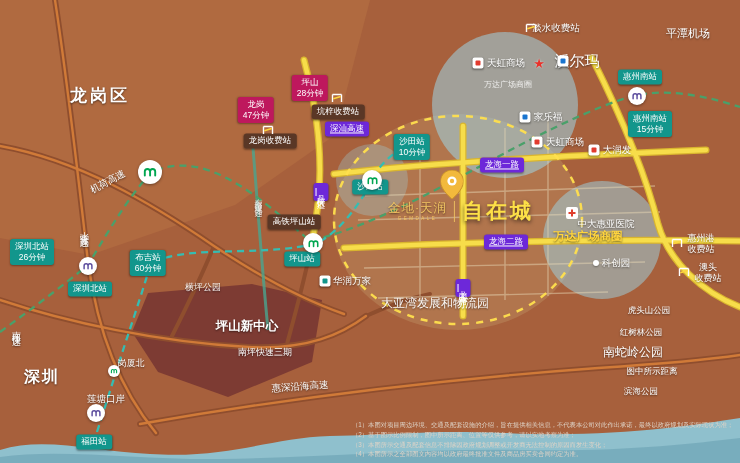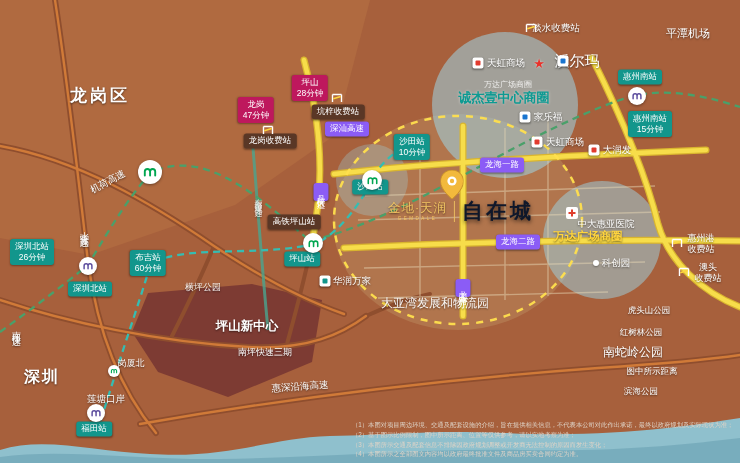--- a/index.html
+++ b/index.html
@@ -6,42 +6,42 @@
   .map{position:relative;width:740px;height:463px;overflow:hidden;
        font-family:"Liberation Sans","DejaVu Sans",sans-serif;background:#a7603c;}
   svg.base{position:absolute;left:0;top:0;z-index:1;}
   .lab{position:absolute;transform:translate(-50%,-50%);color:#fff;white-space:nowrap;
        text-shadow:0 1px 2px rgba(0,0,0,.55);z-index:3;}
   .vert{writing-mode:vertical-rl;letter-spacing:2px;}
   .bdg{position:absolute;transform:translate(-50%,-50%);z-index:4;color:#fff;font-size:8.5px;
        line-height:1.3;padding:2px 5px;border-radius:3px;white-space:nowrap;text-align:center;
        box-shadow:0 1px 2px rgba(0,0,0,.35);}
   .bdg.vertb{writing-mode:vertical-rl;padding:5px 2px;letter-spacing:2px;}
-  .teal{background:#12968c;}.org{background:#be185d;}.dark{background:#5a3726;}.olv{background:#8b5cf6;}
+  .teal{background:#12968c;}.org{background:#be185d;}.dark{background:#5a3726;}.olv{background:#6d28d9;text-decoration:underline;}
   .micon{position:absolute;transform:translate(-50%,-50%);background:#fff;border-radius:50%;
        display:flex;align-items:center;justify-content:center;z-index:4;box-shadow:0 1px 3px rgba(0,0,0,.4);}
   .shop{position:absolute;transform:translate(-50%,-50%);width:11px;height:11px;background:#fff;
        border-radius:2px;display:flex;align-items:center;justify-content:center;z-index:4;
        box-shadow:0 1px 2px rgba(0,0,0,.35);}
   .shop i{display:block;width:5px;height:5px;border-radius:1px;}
   .toll{position:absolute;transform:translate(-50%,-50%);z-index:4;}
   .legend{position:absolute;left:26px;top:10px;z-index:5;display:flex;flex-direction:column;gap:4px;}
   .lrow{display:flex;align-items:center;gap:6px;color:#fff;font-size:9.5px;text-shadow:0 1px 2px rgba(0,0,0,.55);}
   .ls{width:26px;height:0;border-top:2.5px dashed #35bdb2;}
   .ls.hsr{border-top-color:#4aa06a;}
   .ls.drv{border-top-style:solid;border-top-color:#e0813a;border-top-width:3px;}
   .pin{position:absolute;left:452px;top:170px;transform:translateX(-50%);z-index:6;}
   .project{position:absolute;left:461px;top:211px;transform:translate(-50%,-50%);display:flex;
        align-items:center;gap:7px;z-index:6;}
   .brandcol{display:flex;flex-direction:column;align-items:center;line-height:1.15;}
   .brand{color:#f2c562;font-size:12.5px;font-weight:normal;letter-spacing:1px;white-space:nowrap;
        text-shadow:0 1px 2px rgba(0,0,0,.5);}
   .brandsub{color:#f2c562;font-size:4.5px;letter-spacing:2.5px;}
   .pdiv{width:1px;height:21px;background:rgba(242,197,98,.85);}
-  .pname{color:#0f172a;font-size:21px;font-weight:bold;letter-spacing:3px;white-space:nowrap;
+  .pname{color:#fde047;font-size:21px;font-weight:bold;letter-spacing:3px;white-space:nowrap;
        text-shadow:0 2px 4px rgba(0,0,0,.6);}
   .star{position:absolute;transform:translate(-50%,-50%);color:#e8312a;font-size:13px;z-index:5;
        text-shadow:0 0 2px rgba(255,255,255,.65);}
   .disc{position:absolute;left:352px;top:420px;width:384px;z-index:5;color:#ded3c7;
        font-size:6.3px;line-height:1.55;}
   .hosp{position:absolute;transform:translate(-50%,-50%);z-index:4;}
   .dot{position:absolute;transform:translate(-50%,-50%);width:6px;height:6px;border-radius:50%;
        background:#fff;z-index:4;box-shadow:0 1px 2px rgba(0,0,0,.35);}
 </style>
 </head>
@@ -121,29 +121,29 @@
   <div class="lab" style="left:108px;top:182px;font-size:9.5px;transform:translate(-50%,-50%) rotate(-28deg)">机荷高速</div>
   <div class="lab vert" style="left:84px;top:228px;font-size:9.5px">水官高速</div>
   <div class="lab vert" style="left:16px;top:328px;font-size:9px">南坪快速</div>
   <div class="lab" style="left:265px;top:352px;font-size:9px">南坪快速三期</div>
   <div class="lab" style="left:300px;top:387px;font-size:9.5px;transform:translate(-50%,-50%) rotate(-4deg)">惠深沿海高速</div>
   <div class="lab vert" style="left:257px;top:198px;font-size:8px;opacity:.85">东部过境高速</div>
 
   <div class="bdg olv" style="left:347px;top:129px"><span>深汕高速</span></div>
   <div class="bdg olv vertb" style="left:321px;top:192px"><span>丹梓大道</span></div>
   <div class="bdg olv" style="left:502px;top:165px"><span>龙海一路</span></div>
-  <div class="bdg olv" style="left:518px;top:242px"><span>龙海二路</span></div>
+  <div class="bdg olv" style="left:506px;top:242px"><span>龙海二路</span></div>
   <div class="bdg olv vertb" style="left:463px;top:288px"><span>龙山五路</span></div>
 
   <div class="bdg dark" style="left:338px;top:112px"><span>坑梓收费站</span></div>
   <div class="bdg dark" style="left:270px;top:141px"><span>龙岗收费站</span></div>
   <div class="bdg dark" style="left:294px;top:222px"><span>高铁坪山站</span></div>
 
   <div class="bdg teal" style="left:90px;top:289px"><span>深圳北站</span></div>
-  <div class="bdg teal" style="left:94px;top:429px"><span>福田站</span></div>
+  <div class="bdg teal" style="left:94px;top:442px"><span>福田站</span></div>
   <div class="bdg teal" style="left:302px;top:259px"><span>坪山站</span></div>
   <div class="bdg teal" style="left:370px;top:187px"><span>沙田站</span></div>
   <div class="bdg teal" style="left:640px;top:77px"><span>惠州南站</span></div>
   <div class="lab" style="left:131px;top:363px;font-size:9px">岗厦北</div>
 
   <div class="bdg teal" style="left:32px;top:252px">
     <div>深圳北站</div>
     <div>26分钟</div>
   </div>
   <div class="bdg teal" style="left:148px;top:263px">
@@ -279,21 +279,20 @@
   <div class="lab" style="left:352px;top:281px;font-size:9.5px">华润万家</div>
 
   <div class="lab" style="left:435px;top:303px;font-size:12px;opacity:.95">大亚湾发展和物流园</div>
 
   <div class="lab" style="left:701px;top:238px;font-size:9px">惠州港</div>
   <div class="lab" style="left:701px;top:249px;font-size:9px">收费站</div>
   <div class="lab" style="left:708px;top:267px;font-size:9px">澳头</div>
   <div class="lab" style="left:708px;top:278px;font-size:9px">收费站</div>
 
   <div class="lab" style="left:508px;top:84px;font-size:8px;opacity:.8;text-shadow:none">万达广场商圈</div>
-  <div class="lab" style="left:504px;top:98px;font-size:13px;font-weight:bold;color:#0d9a92;text-shadow:0 0 3px rgba(255,255,255,.5)">诚杰壹中心商圈</div>
   <div class="lab" style="left:588px;top:236px;font-size:11.5px;font-weight:bold;color:#ffd53e">万达广场商圈</div>
 
   <div class="lab" style="left:649px;top:311px;font-size:8.5px">虎头山公园</div>
   <div class="lab" style="left:641px;top:333px;font-size:8.5px">红树林公园</div>
   <div class="lab" style="left:633px;top:352px;font-size:12px">南蛇岭公园</div>
   <div class="lab" style="left:652px;top:372px;font-size:8.5px">图中所示距离</div>
   <div class="lab" style="left:641px;top:392px;font-size:8.5px">滨海公园</div>
 
   <div class="pin">
     <svg width="23" height="29" viewBox="0 0 23 29">

